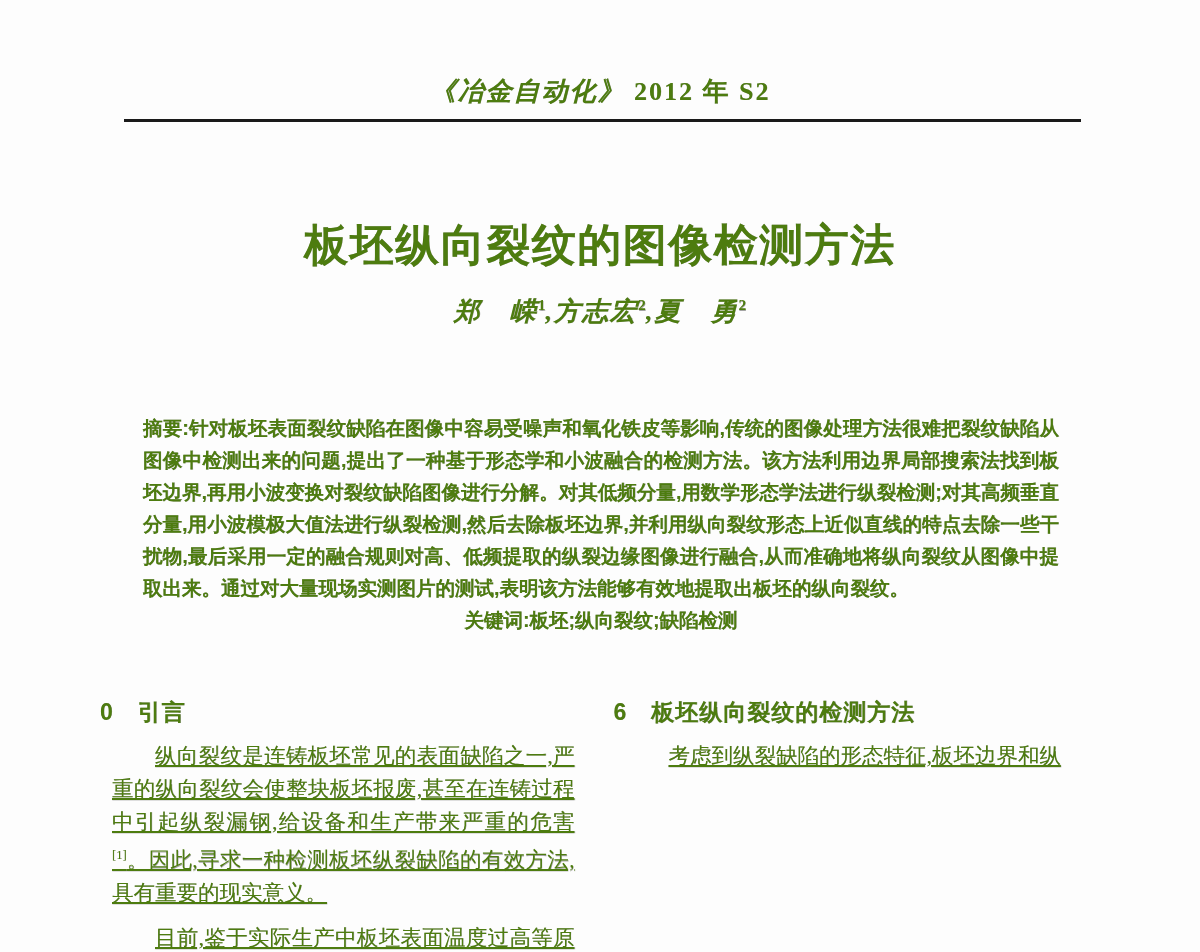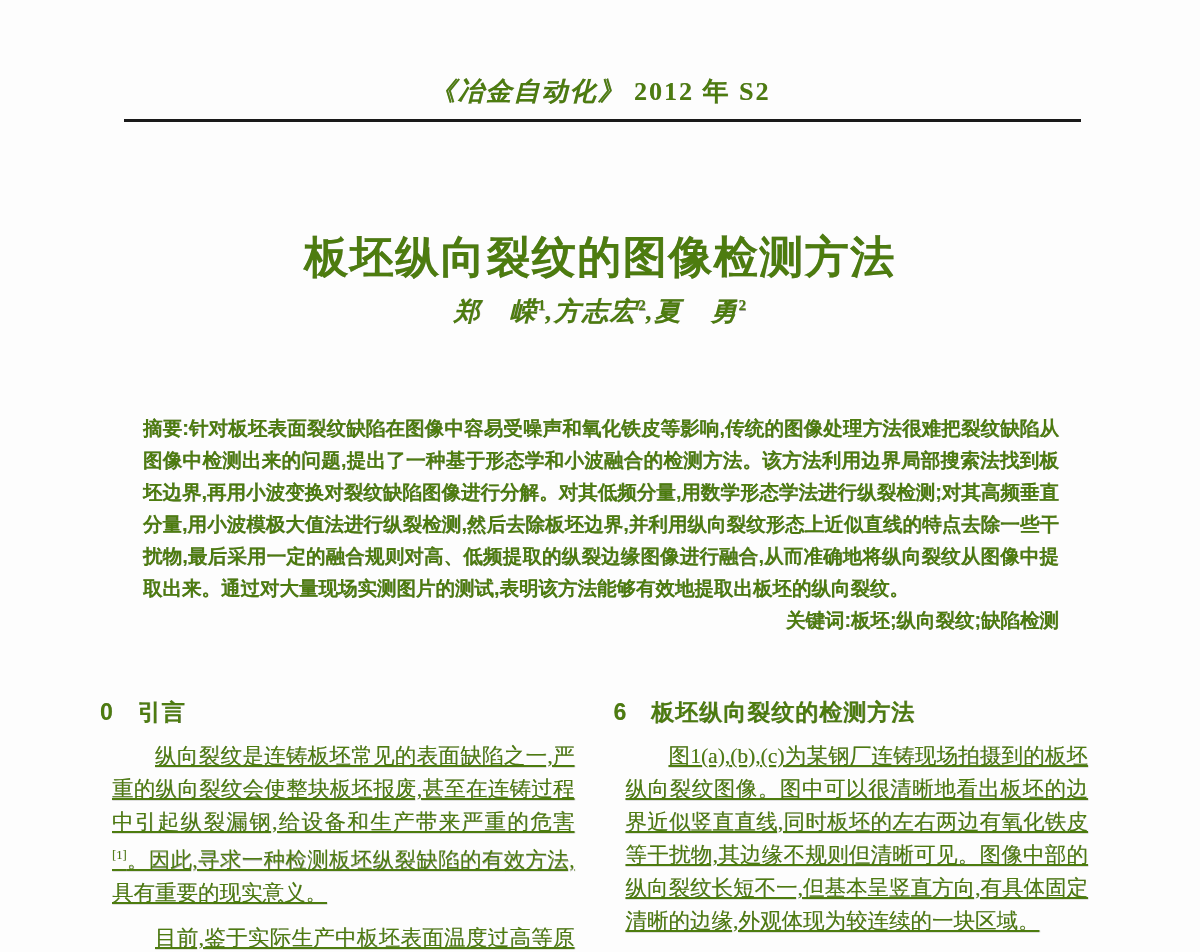--- a/index.html
+++ b/index.html
@@ -30,21 +30,21 @@
   .header-rule {
     position: absolute;
     top: 119px; left: 124px;
     width: 957px; height: 3px;
     background: #1a1a1a;
   }
 
   
   .paper-title {
     position: absolute;
-    top: 228px; left: 0; width: 100%;
+    top: 216px; left: 0; width: 100%;
     margin: 0;
     text-align: center;
     font-family: "Liberation Sans", "DejaVu Sans", sans-serif;
     font-size: 44px;
     font-weight: 900;
     letter-spacing: 1.5px;
   }
   .author-line {
     position: absolute;
     top: 294px; left: 0; width: 100%;
@@ -69,21 +69,21 @@
     position: absolute;
     top: 412px; left: 143px;
     width: 916px;
     font-family: "Liberation Sans", "DejaVu Sans", sans-serif;
     font-size: 19.5px;
     font-weight: 600;
     line-height: 32px;
     text-align: justify;
   }
   .abstract-block .label, .keywords-line .label { font-weight: 900; margin-top: 24px; }
-  .keywords-line { text-align: right; }
+  .keywords-line { text-align: center; }
 
   
   .columns {
     position: absolute;
     top: 681px; left: 100px;
     width: 1000px;
     display: flex;
     gap: 27px;
   }
   .col { width: 486.5px; }
@@ -132,19 +132,18 @@
   <div class="columns">
 
     <div class="col">
       <h2>0　引言</h2>
       <p class="indent"><span>纵向裂纹是连铸板坯常见的表面缺陷之一,严重的纵向裂纹会使整块板坯报废,甚至在连铸过程中引起纵裂漏钢,给设备和生产带来严重的危害</span><span class="sup">[1]</span><span>。因此,寻求一种检测板坯纵裂缺陷的有效方法,具有重要的现实意义。</span></p>
       <p class="indent">目前,鉴于实际生产中板坯表面温度过高等原因,使得用常规的金属表面裂纹检测方法(如超</p>
     </div>
 
     <div class="col">
       <h2>6　板坯纵向裂纹的检测方法</h2>
-      <p class="indent">图1(a),(b),(c)为某钢厂连铸现场拍摄到的板坯纵向裂纹图像。图中可以很清晰地看出板坯的边界近似竖直直线,同时板坯的左右两边有氧化铁皮等干扰物,其边缘不规则但清晰可见。图像中部的纵向裂纹长短不一,但基本呈竖直方向,有具体固定清晰的边缘,外观体现为较连续的一块区域。</p>
       <p class="indent">考虑到纵裂缺陷的形态特征,板坯边界和纵</p>
     </div>
 
   </div>
 
 </div>
 
 </body></html>

